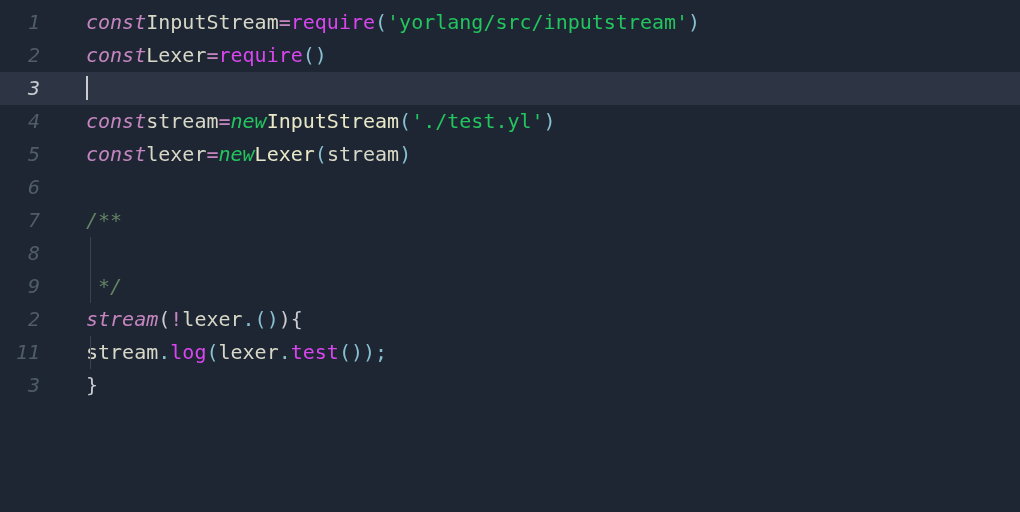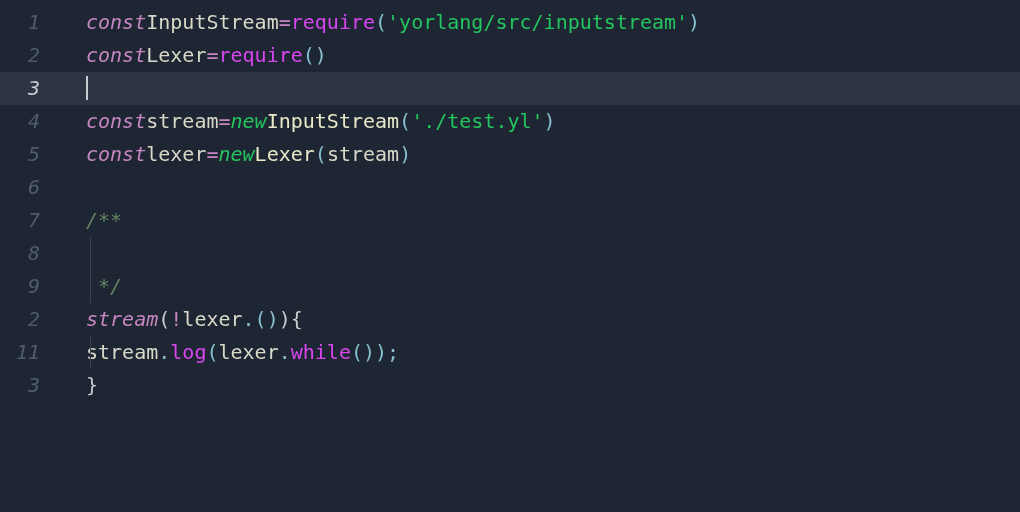--- a/index.html
+++ b/index.html
@@ -116,16 +116,16 @@
     <div class="line"><span class="kw">const</span> <span class="var">InputStream</span> <span class="op">=</span> <span class="fn">require</span><span class="punct">(</span><span class="str">'yorlang/src/inputstream'</span><span class="punct">)</span></div>
     <div class="line"><span class="kw">const</span> <span class="var">Lexer</span> <span class="op">=</span> <span class="fn">require</span><span class="punct">(</span><span class="punct">)</span></div>
     <div class="line active"><span class="cursor"></span></div>
     <div class="line"><span class="kw">const</span> <span class="var">stream</span> <span class="op">=</span> <span class="kw-new">new</span> <span class="class">InputStream</span><span class="punct">(</span><span class="str">'./test.yl'</span><span class="punct">)</span></div>
     <div class="line"><span class="kw">const</span> <span class="var">lexer</span> <span class="op">=</span> <span class="kw-new">new</span> <span class="class">Lexer</span><span class="punct">(</span><span class="var">stream</span><span class="punct">)</span></div>
     <div class="line"></div>
     <div class="line"><span class="comment">/**</span></div>
     <div class="line"><span class="indent-guide"></span></div>
     <div class="line"><span class="indent-guide"></span><span class="comment"> */</span></div>
     <div class="line"><span class="kw">stream</span> <span class="punct-w">(</span><span class="op">!</span><span class="obj">lexer</span><span class="punct">.</span><span class="punct">(</span><span class="punct">)</span><span class="punct-w">)</span> <span class="punct-w">{</span></div>
-    <div class="line"><span class="indent-guide"></span>  <span class="obj">stream</span><span class="punct">.</span><span class="fn">log</span><span class="punct">(</span><span class="obj">lexer</span><span class="punct">.</span><span class="fn">while</span><span class="punct">(</span><span class="punct">)</span><span class="punct">)</span><span class="punct">;</span></div>
+    <div class="line"><span class="indent-guide"></span>  <span class="obj">stream</span><span class="punct">.</span><span class="fn">log</span><span class="punct">(</span><span class="obj">lexer</span><span class="punct">.</span><span class="fn">test</span><span class="punct">(</span><span class="punct">)</span><span class="punct">)</span><span class="punct">;</span></div>
     <div class="line"><span class="punct-w">}</span></div>
   </div>
 </div>
 
 </body></html>

